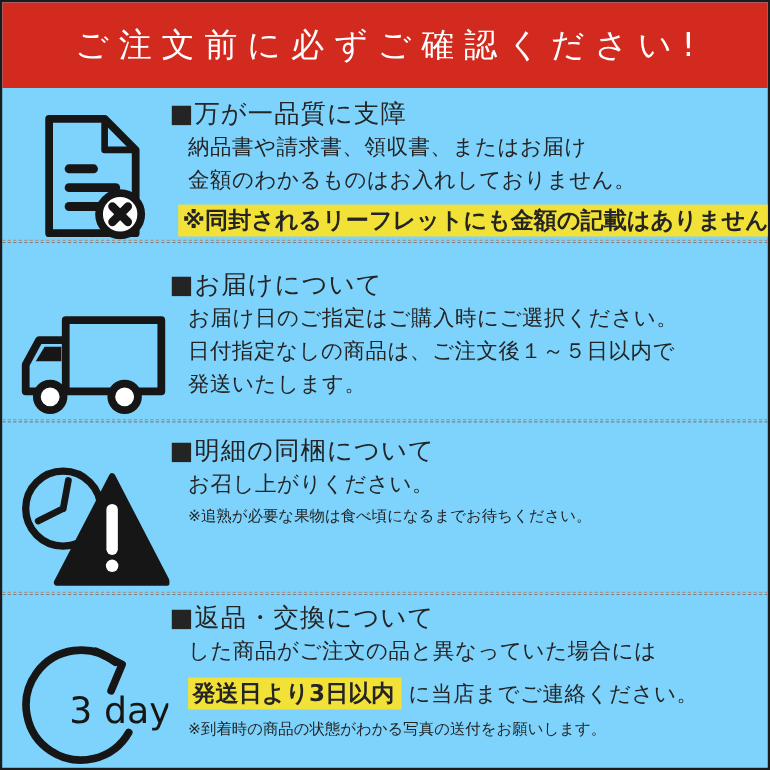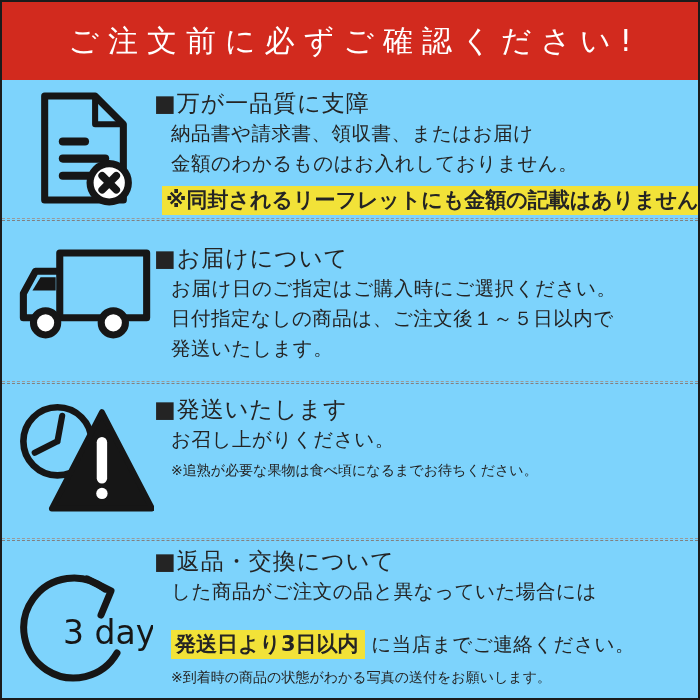--- a/index.html
+++ b/index.html
@@ -16,39 +16,39 @@
   }
   .divider{
     flex:none;height:3px;box-sizing:border-box;
     border-top:1px dashed #9a9a9a;border-bottom:1px dashed #808080;
   }
   .section{display:flex;box-sizing:border-box;padding:0 8px 0 10px;}
   .sec-1{height:138px;}
   .sec-2{height:160px;}
   .sec-3{height:154px;}
   .sec-4{flex:1;}
-  .icon-col{width:142px;flex:none;display:flex;justify-content:center;align-items:flex-start;}
+  .icon-col{width:142px;flex:none;display:flex;justify-content:center;align-items:flex-end;}
   .content{flex:1;min-width:0;padding-right:4px;}
   .sec-title{font-size:23px;font-weight:500;letter-spacing:1px;white-space:nowrap;}
   .t1{margin-top:8px;}
   .t2{margin-top:22px;}
   .t3{margin-top:10px;}
   .t4{margin-top:5px;}
   .body-line{
     font-size:19.5px;line-height:30px;letter-spacing:0.5px;
     padding-left:17px;white-space:nowrap;
   }
   .tight{font-size:14px;letter-spacing:0;}
   .hl{
     background:#f2e238;font-weight:700;font-size:21px;
     padding:2px 6px 3px 4px;letter-spacing:0;
   }
   .hl-line{margin-top:6px;padding-left:8px;}
   .hl-inline-line{line-height:34px;}
-  .m-top-sm{margin-top:20px;}
+  .m-top-sm{margin-top:6px;}
   .icon-1{margin-top:10px;}
   .icon-2{margin-top:26px;}
   .icon-3{margin-top:12px;}
   .icon-4{margin-top:22px;}
   svg{display:block;}
   .svg-day-text{font-family:"DejaVu Sans","Liberation Sans",sans-serif;font-size:33px;fill:#161616;}
 </style>
 </head>
 <body>
 
@@ -106,21 +106,21 @@
     <div class="icon-col">
       <svg class="icon-3" width="148" height="121" viewBox="0 0 150 122">
         <circle cx="48" cy="45" r="36" fill="none" stroke="#161616" stroke-width="7"></circle>
         <path d="M48 45 L53 18 M48 45 L24 57" fill="none" stroke="#161616" stroke-width="6.5" stroke-linecap="round"></path>
         <path d="M95 14 L148 116 L42 116 Z" fill="#161616" stroke="#161616" stroke-width="6" stroke-linejoin="round"></path>
         <line x1="95" y1="46" x2="95" y2="84" stroke="#ffffff" stroke-width="11" stroke-linecap="round"></line>
         <circle cx="95" cy="100" r="6" fill="#ffffff"></circle>
       </svg>
     </div>
     <div class="content">
-      <div class="sec-title t3">■発送いたします</div>
+      <div class="sec-title t3">■明細の同梱について</div>
       <div class="body-line">お召し上がりください。</div>
       <div class="body-line tight">※追熟が必要な果物は食べ頃になるまでお待ちください。</div>
     </div>
   </div>
 
   <div class="divider"></div>
 
   <div class="section sec-4">
     <div class="icon-col">
       <svg class="icon-4" width="140" height="122" viewBox="0 0 140 122">

